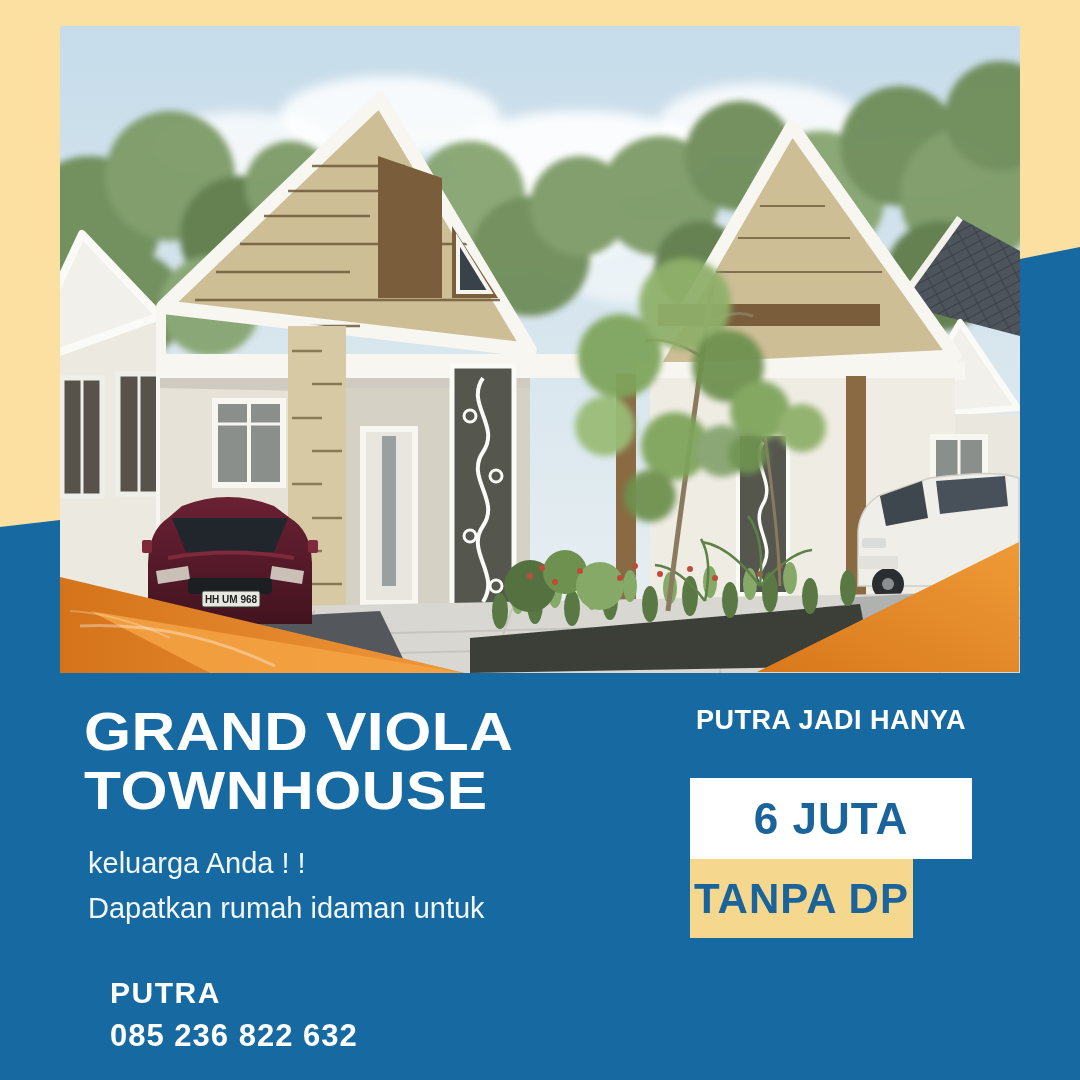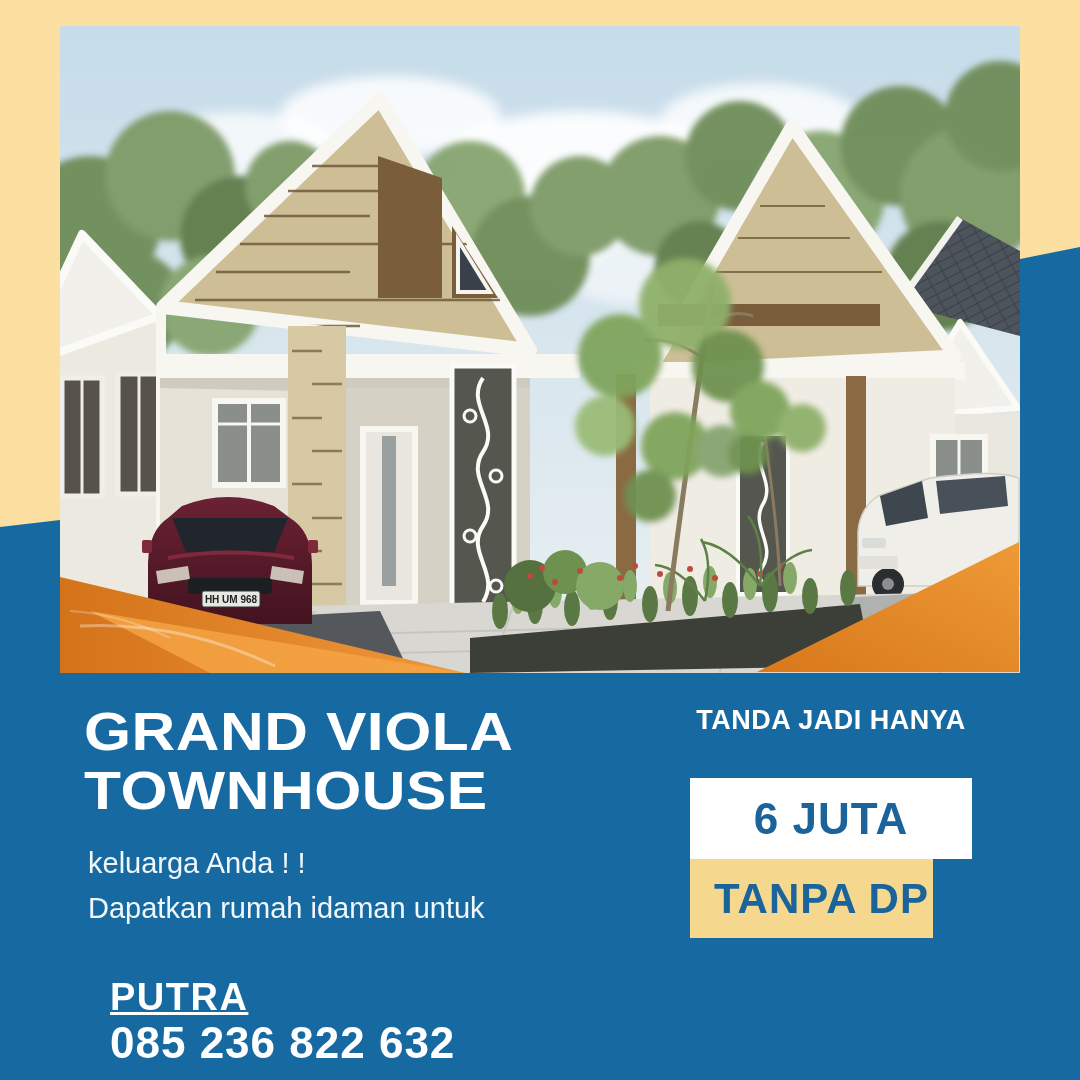--- a/index.html
+++ b/index.html
@@ -22,37 +22,37 @@
     font-size:54px;line-height:1.09;letter-spacing:.5px;
     transform:scaleX(1.12);transform-origin:left top;white-space:nowrap;
   }
   .title span{display:block;}
   .subtitle{
     left:88px;top:841px;color:#F2F7FB;font-size:29px;line-height:1.55;
     font-weight:400;white-space:nowrap;
   }
   .subtitle span{display:block;}
   .agent-name{
-    left:110px;top:976px;color:#FFFFFF;font-weight:bold;font-size:38px;letter-spacing:1.5px;text-decoration:underline;
+    left:110px;top:976px;color:#FFFFFF;font-weight:bold;font-size:30px;letter-spacing:1.5px;
   }
   .agent-phone{
-    left:110px;top:1018px;color:#FFFFFF;font-weight:bold;font-size:44px;letter-spacing:1px;
+    left:110px;top:1018px;color:#FFFFFF;font-weight:bold;font-size:31px;letter-spacing:1px;
   }
   .promo-label{
     left:660px;top:705px;width:342px;text-align:center;color:#FFFFFF;
     font-weight:bold;font-size:27px;letter-spacing:.5px;white-space:nowrap;
   }
   .price-box{
     left:690px;top:778px;width:282px;height:81px;background:#FFFFFF;
     display:flex;align-items:center;justify-content:center;
   }
   .price-box .txt{color:#1A639B;font-weight:bold;font-size:44px;letter-spacing:1px;}
   .dp-box{
     left:690px;top:859px;width:223px;height:79px;background:#F5D88E;
-    display:flex;align-items:center;justify-content:center;padding-left:20px;
+    display:flex;align-items:center;justify-content:center;
   }
   .dp-box .txt{color:#1A639B;font-weight:bold;font-size:42px;letter-spacing:1px;}
 </style>
 </head>
 <body>
 
 <div class="poster">
 
   <div class="bg-blue"></div>
 
@@ -328,21 +328,21 @@
   </div>
 
   <div class="abs subtitle">
     <span>keluarga Anda ! !</span>
     <span>Dapatkan rumah idaman untuk</span>
   </div>
 
   <div class="abs agent-name">PUTRA</div>
   <div class="abs agent-phone">085 236 822 632</div>
 
-  <div class="abs promo-label">TANDA JADI HANYA</div>
+  <div class="abs promo-label">PUTRA JADI HANYA</div>
 
   <div class="abs price-box">
     <span class="txt">6 JUTA</span>
   </div>
 
   <div class="abs dp-box">
     <span class="txt">TANPA DP</span>
   </div>
 
 </div>

